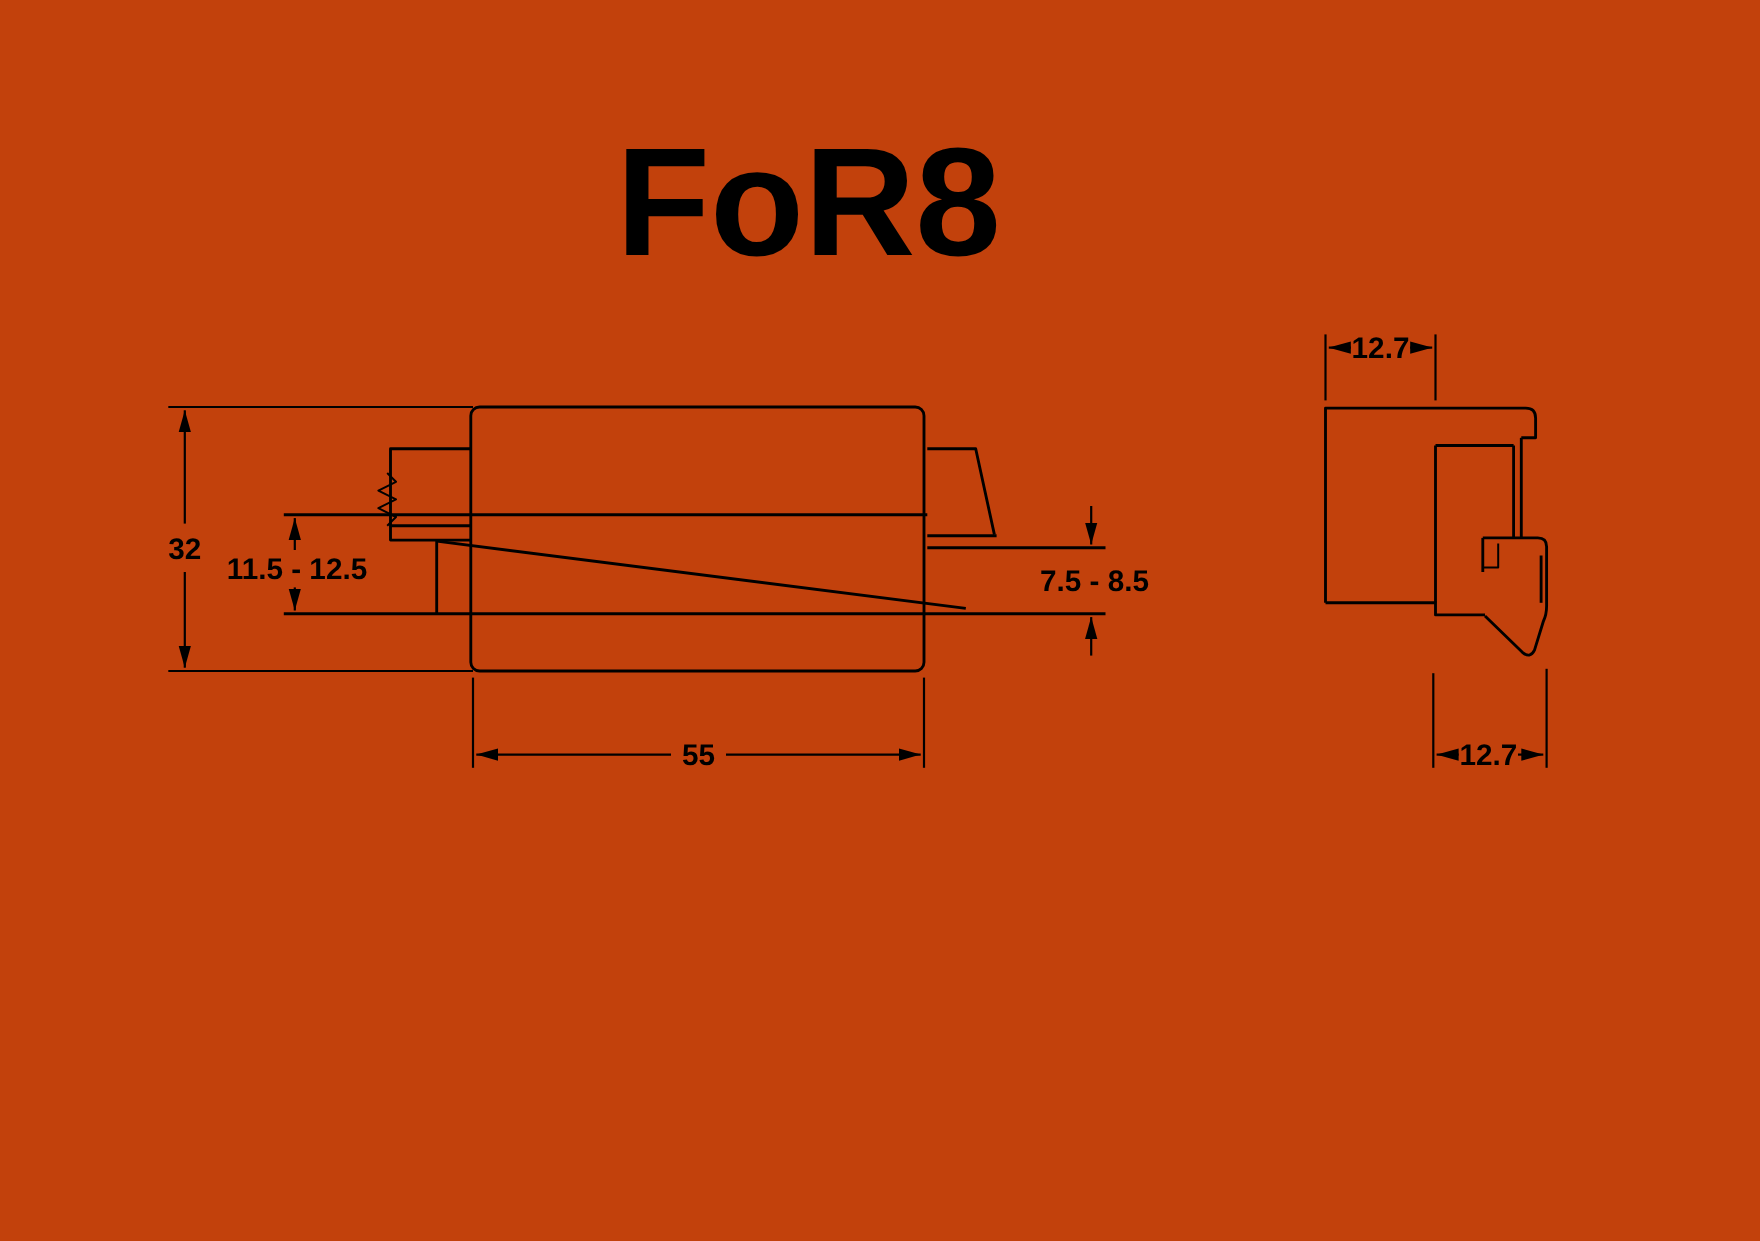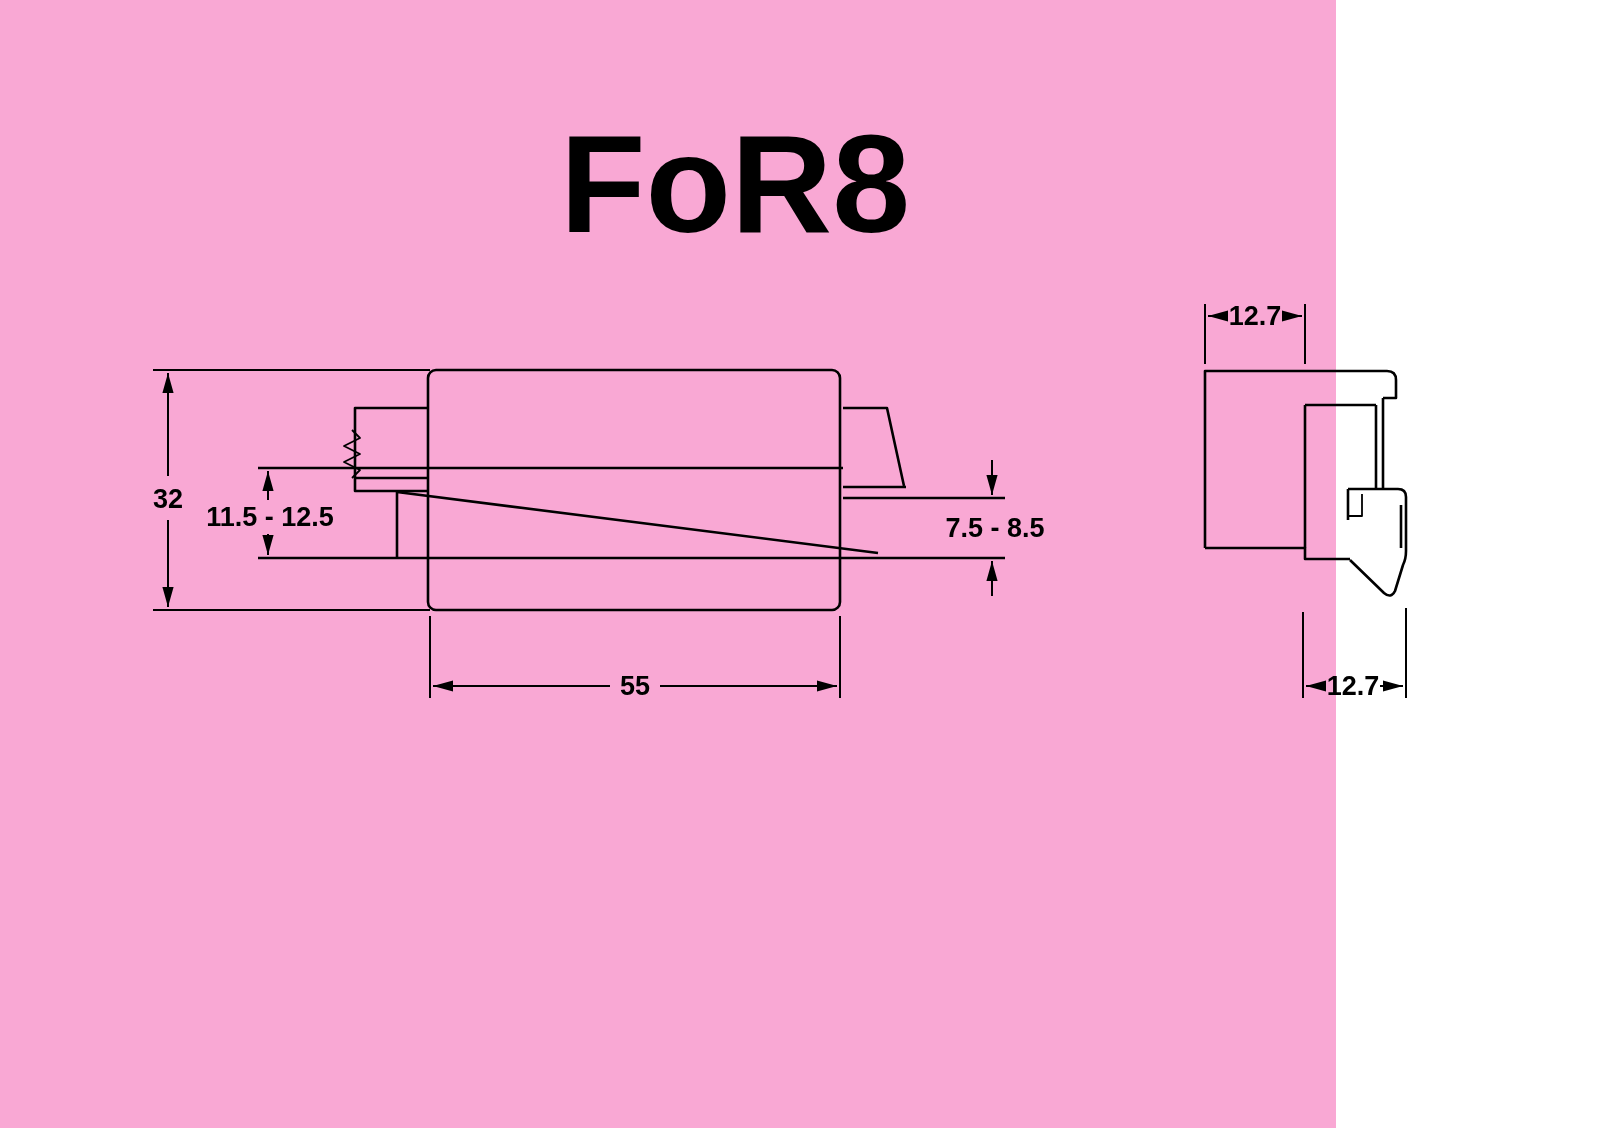--- a/index.html
+++ b/index.html
@@ -1,24 +1,24 @@
 <!DOCTYPE html>
 <html><head>
 <meta charset="utf-8">
 <style>
   html, body {
     margin: 0;
     padding: 0;
     background: #ffffff;
   }
   .stage {
-    width: 1336px;
+    width: 1600px;
     height: 1128px;
     position: relative;
-    background: #f9a8d4;
+    background: #c2410c;
     font-family: "Liberation Sans", sans-serif;
   }
   svg {
     display: block;
   }
   .outline {
     fill: none;
     stroke: #000000;
     stroke-width: 2.6;
     stroke-linejoin: round;

